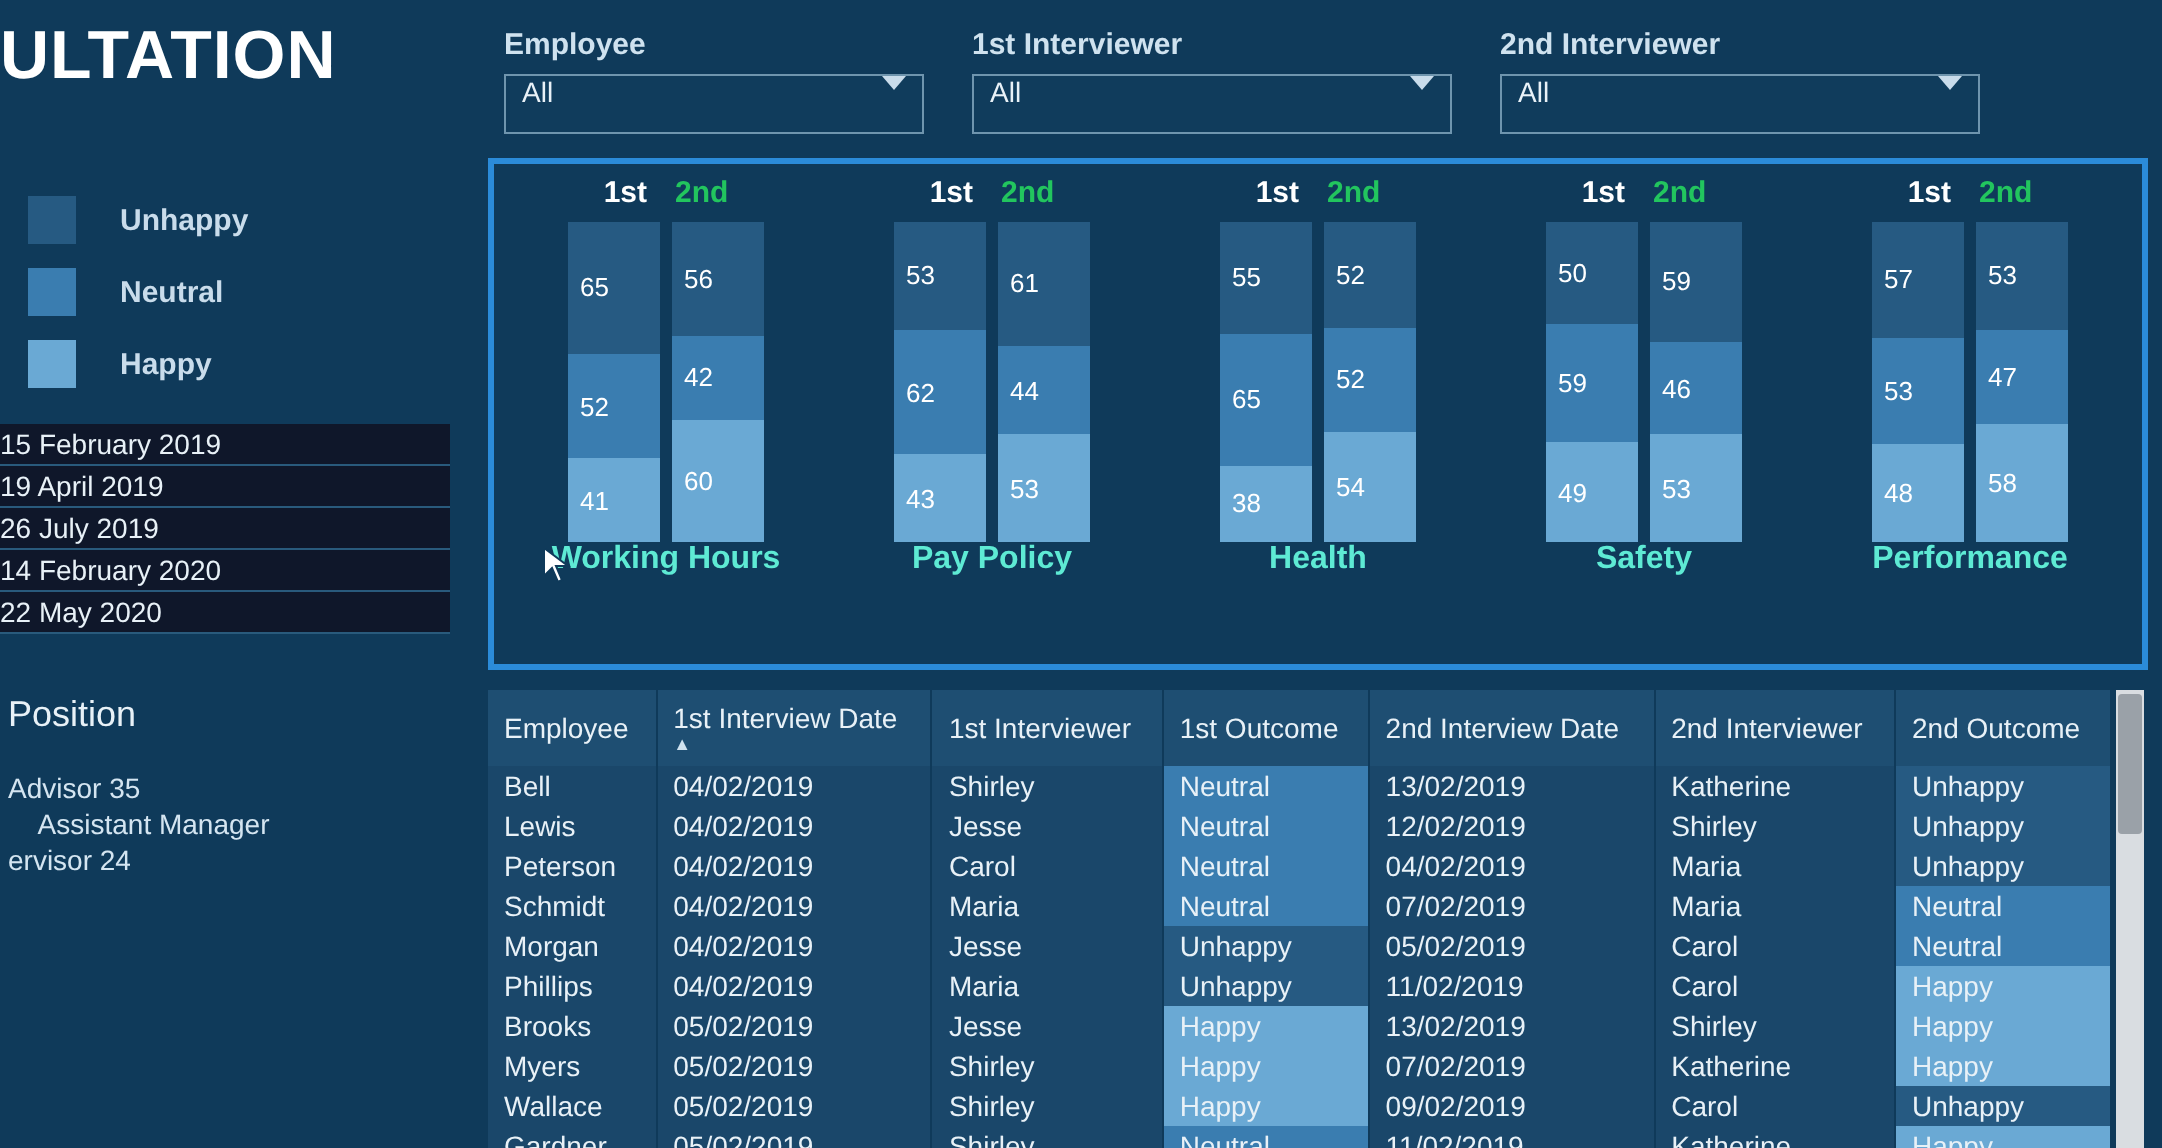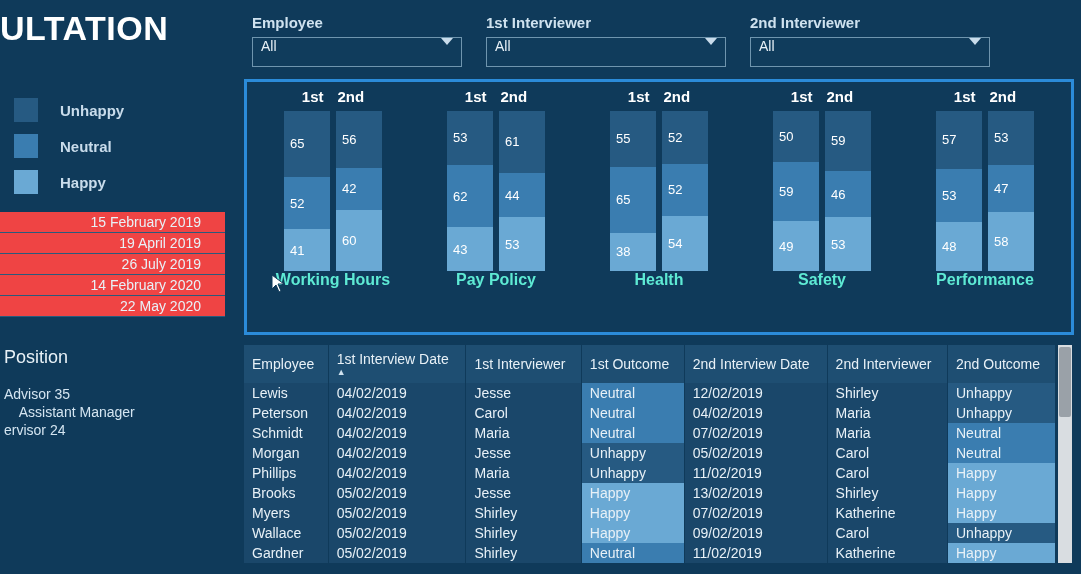--- a/index.html
+++ b/index.html
@@ -53,24 +53,24 @@
   .dates-header {
     display: flex;
     font-size: 14px;
     background:#184566;
     border-bottom:1px solid #3c6a8c;
   }
   .dates-header .col1 { width:28px; padding:4px 2px; border-right:1px solid #3c6a8c;}
   .dates-header .col2 { flex:1; padding:4px 6px; text-align:center;}
   .dates-row {
     font-size:14px;
-    text-align:right;
+    text-align:left;
     padding:2px 24px 2px 0;
     border-bottom:1px solid #295a7c;
-    background:#ef4444;
+    background:#0f172a;
     color:#e8f1f7;
   }
   .position-block {
     margin-top: 30px;
     padding-left: 4px;
   }
   .position-title {
     font-size: 18px;
     color:#e8f1f7;
     margin-bottom: 18px;
@@ -131,21 +131,21 @@
     flex-direction:column;
     align-items:center;
   }
   .chart-heads {
     display:flex;
     gap:14px;
     font-size:15px;
     margin-bottom:6px;
   }
   .chart-heads .h1 { color:#fff; font-weight:700;}
-  .chart-heads .h2 { color:#ffffff; font-weight:600;}
+  .chart-heads .h2 { color:#22c55e; font-weight:600;}
   .stacks {
     display:flex;
     gap:6px;
     height:160px;
     align-items:flex-start;
   }
   .stack {
     width:46px;
     display:flex;
     flex-direction:column;
@@ -392,20 +392,29 @@
             <th>1st Interview Date<span class="sort-ind">▲</span></th>
             <th>1st Interviewer</th>
             <th>1st Outcome</th>
             <th>2nd Interview Date</th>
             <th>2nd Interviewer</th>
             <th>2nd Outcome</th>
           </tr>
         </thead>
       <tbody id="tbody">
           <tr>
+            <td>Bell</td>
+            <td>04/02/2019</td>
+            <td>Shirley</td>
+            <td class="oc-Neutral">Neutral</td>
+            <td>13/02/2019</td>
+            <td>Katherine</td>
+            <td class="oc-Unhappy">Unhappy</td>
+          </tr>
+          <tr>
             <td>Lewis</td>
             <td>04/02/2019</td>
             <td>Jesse</td>
             <td class="oc-Neutral">Neutral</td>
             <td>12/02/2019</td>
             <td>Shirley</td>
             <td class="oc-Unhappy">Unhappy</td>
           </tr>
           <tr>
             <td>Peterson</td>

